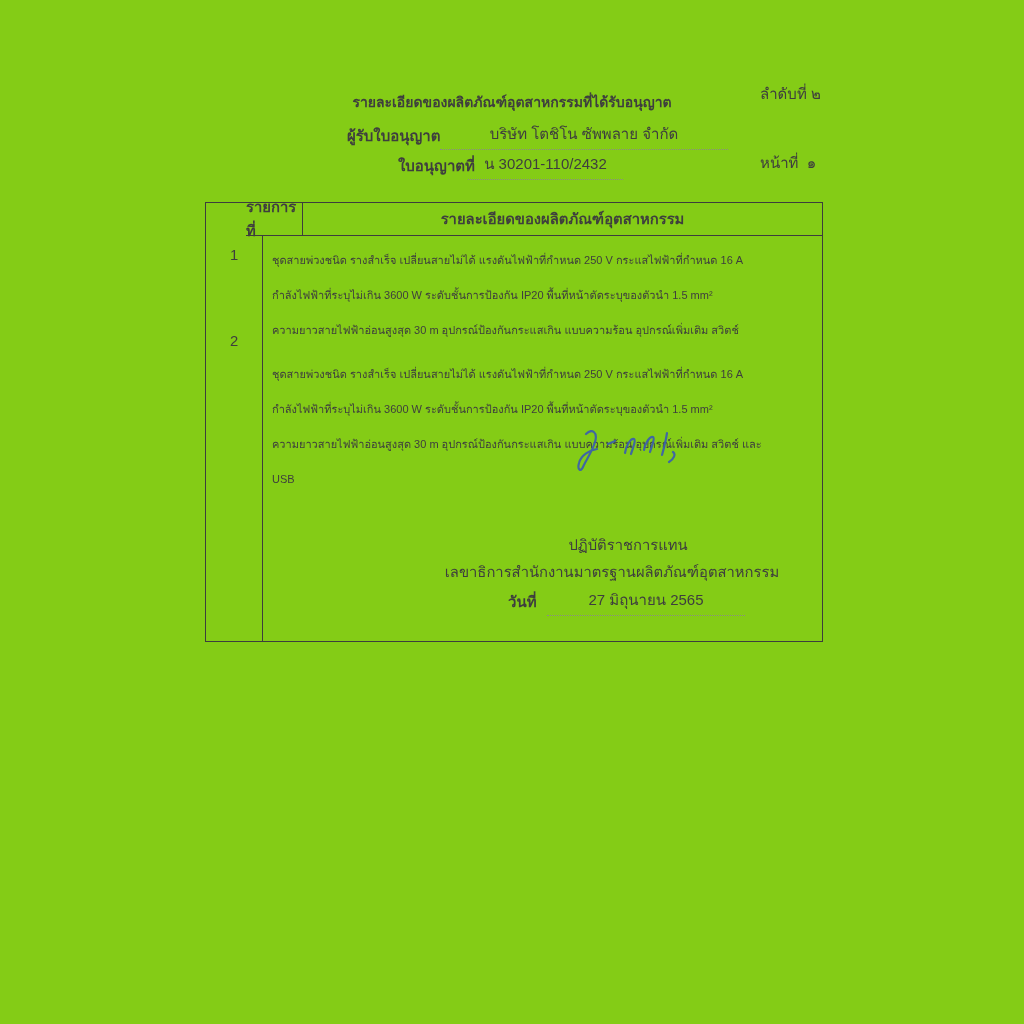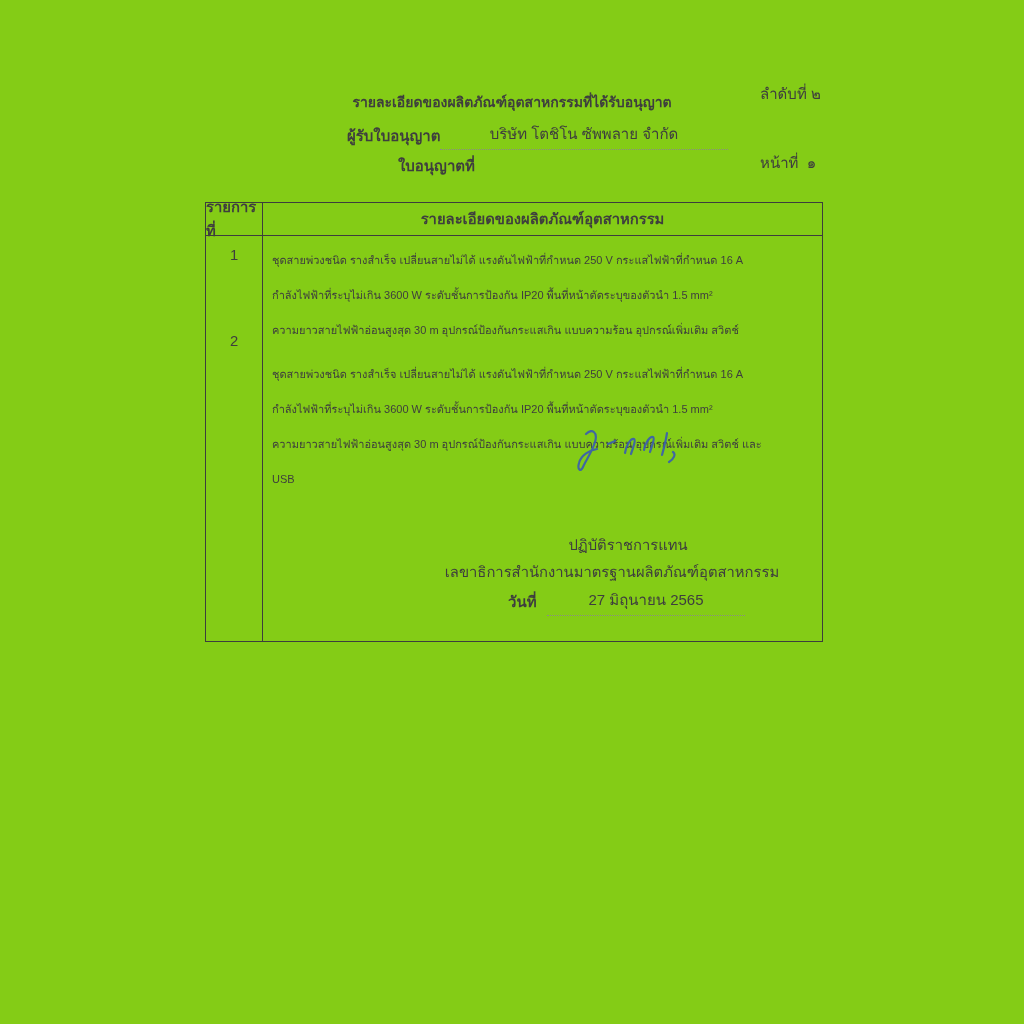--- a/index.html
+++ b/index.html
@@ -27,21 +27,21 @@
     position: absolute; font-size: 15px; text-align: center;
     border-bottom: 1px dotted #8a8a8a; padding-bottom: 3px;
   }
 
   .products-table {
     position: absolute; left: 205px; top: 202px; width: 618px; height: 440px;
     border: 1.6px solid #3d3d3d; display: flex; flex-direction: column;
   }
   .t-header {
     display: flex; height: 33px; border-bottom: 1.6px solid #3d3d3d;
-    font-weight: bold; font-size: 14.8px; flex: none;
+    font-weight: bold; font-size: 14.8px; flex: none; margin-left: 40px;
   }
   .t-header .c1 {
     width: 57px; border-right: 1.6px solid #3d3d3d; flex: none;
     display: flex; align-items: center; justify-content: center;
   }
   .t-header .c2 { flex: 1; display: flex; align-items: center; justify-content: center; }
   .t-body { display: flex; flex: 1; position: relative; }
   .num-col {
     width: 57px; flex: none; border-right: 1.6px solid #3d3d3d;
     padding-top: 7px; text-align: center; font-size: 14.8px; line-height: 25.5px;
@@ -75,20 +75,21 @@
     <div>ลำดับที่ ๒</div>
     <div>หน้าที่ &nbsp;๑</div>
   </div>
 
   <div class="doc-title">รายละเอียดของผลิตภัณฑ์อุตสาหกรรมที่ได้รับอนุญาต</div>
 
   <div class="field-label" style="left:347px; top:124px;">ผู้รับใบอนุญาต</div>
   <div class="field-underline" style="left:440px; top:122px; width:288px;">บริษัท โตชิโน ซัพพลาย จำกัด</div>
 
   <div class="field-label" style="left:398px; top:154px;">ใบอนุญาตที่</div>
+  <div class="field-underline" style="left:468px; top:152px; width:155px;">น 30201-110/2432</div>
 
   <div class="products-table">
     <div class="t-header">
       <div class="c1">รายการที่</div>
       <div class="c2">รายละเอียดของผลิตภัณฑ์อุตสาหกรรม</div>
     </div>
     <div class="t-body">
       <div class="num-col">
         <div class="num-1">1</div>
         <div>2</div>

